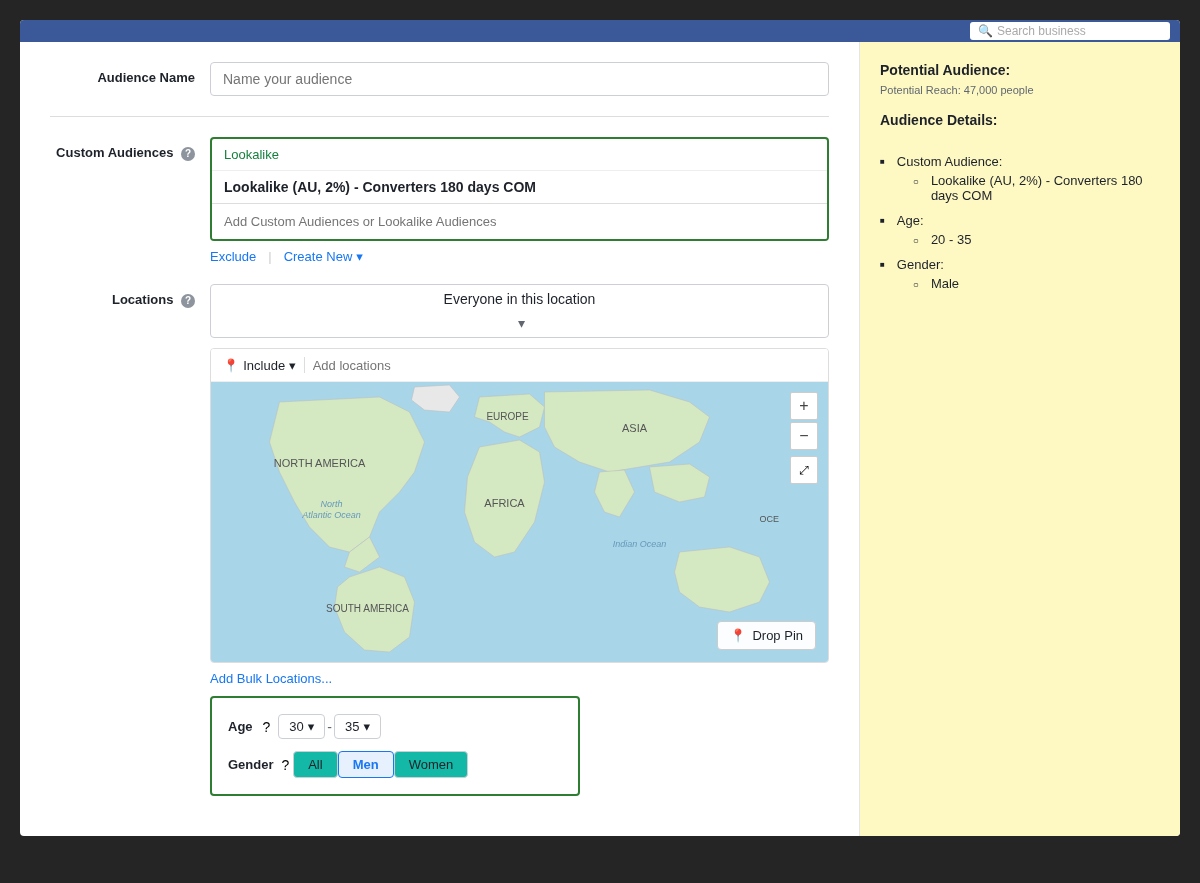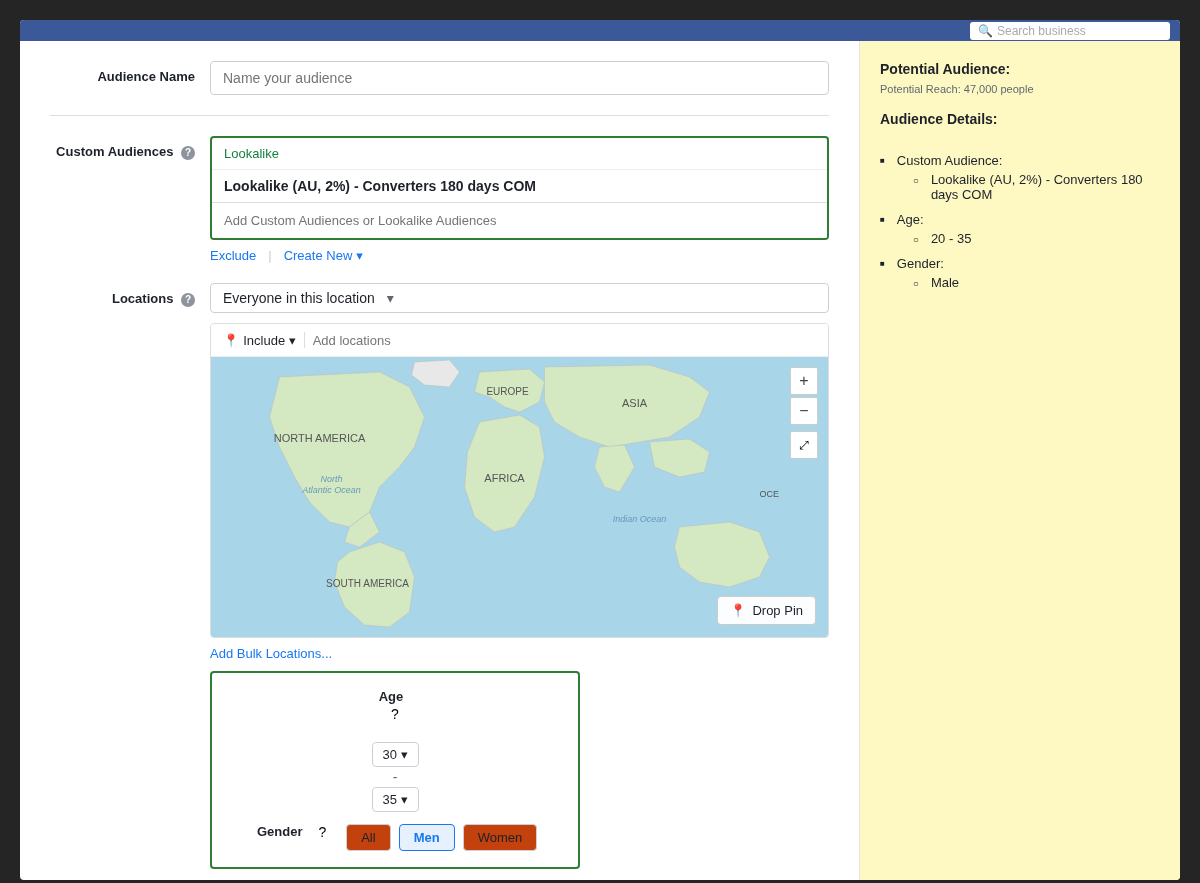--- a/index.html
+++ b/index.html
@@ -167,20 +167,21 @@
       align-items: center;
       gap: 8px;
       padding: 6px 12px;
       border: 1px solid #ccd0d5;
       border-radius: 4px;
       cursor: pointer;
       background: #fff;
       font-size: 14px;
       color: #1d2129;
       margin-bottom: 10px;
+      flex-direction: column;
     }
     .locations-dropdown .chevron {
       margin-left: 4px;
       color: #606770;
     }
     .map-container-wrapper {
       border: 1px solid #ddd;
       border-radius: 4px;
       overflow: hidden;
     }
@@ -288,21 +289,20 @@
       padding: 16px;
       margin-top: 10px;
       display: inline-block;
       min-width: 370px;
     }
     .age-row {
       display: flex;
       align-items: center;
       gap: 2px;
       margin-bottom: 12px;
-      flex-direction: column;
     }
     .age-label {
       font-weight: 600;
       font-size: 13px;
       color: #1d2129;
       margin-right: 8px;
     }
     .age-select {
       display: flex;
       align-items: center;
@@ -314,36 +314,35 @@
       background: #fff;
       font-size: 13px;
       color: #1d2129;
     }
     .age-dash {
       font-size: 14px;
       color: #606770;
     }
     .gender-row {
       display: flex;
-      gap: 8px;
-      margin-left: 29px;
+      align-items: center;
     }
     .gender-label {
       font-weight: 600;
       font-size: 13px;
       color: #1d2129;
       margin-right: 8px;
     }
     .gender-btn {
       padding: 5px 14px;
       border: 1px solid #ccd0d5;
       border-radius: 4px;
       font-size: 13px;
       cursor: pointer;
-      background: #c2410c;
+      background: #14b8a6;
       color: #1d2129;
     }
     .gender-btn.active {
       background: #e7f0fd;
       border-color: #1877f2;
       color: #1877f2;
       font-weight: 600;
     }
     
     .sidebar-title {

